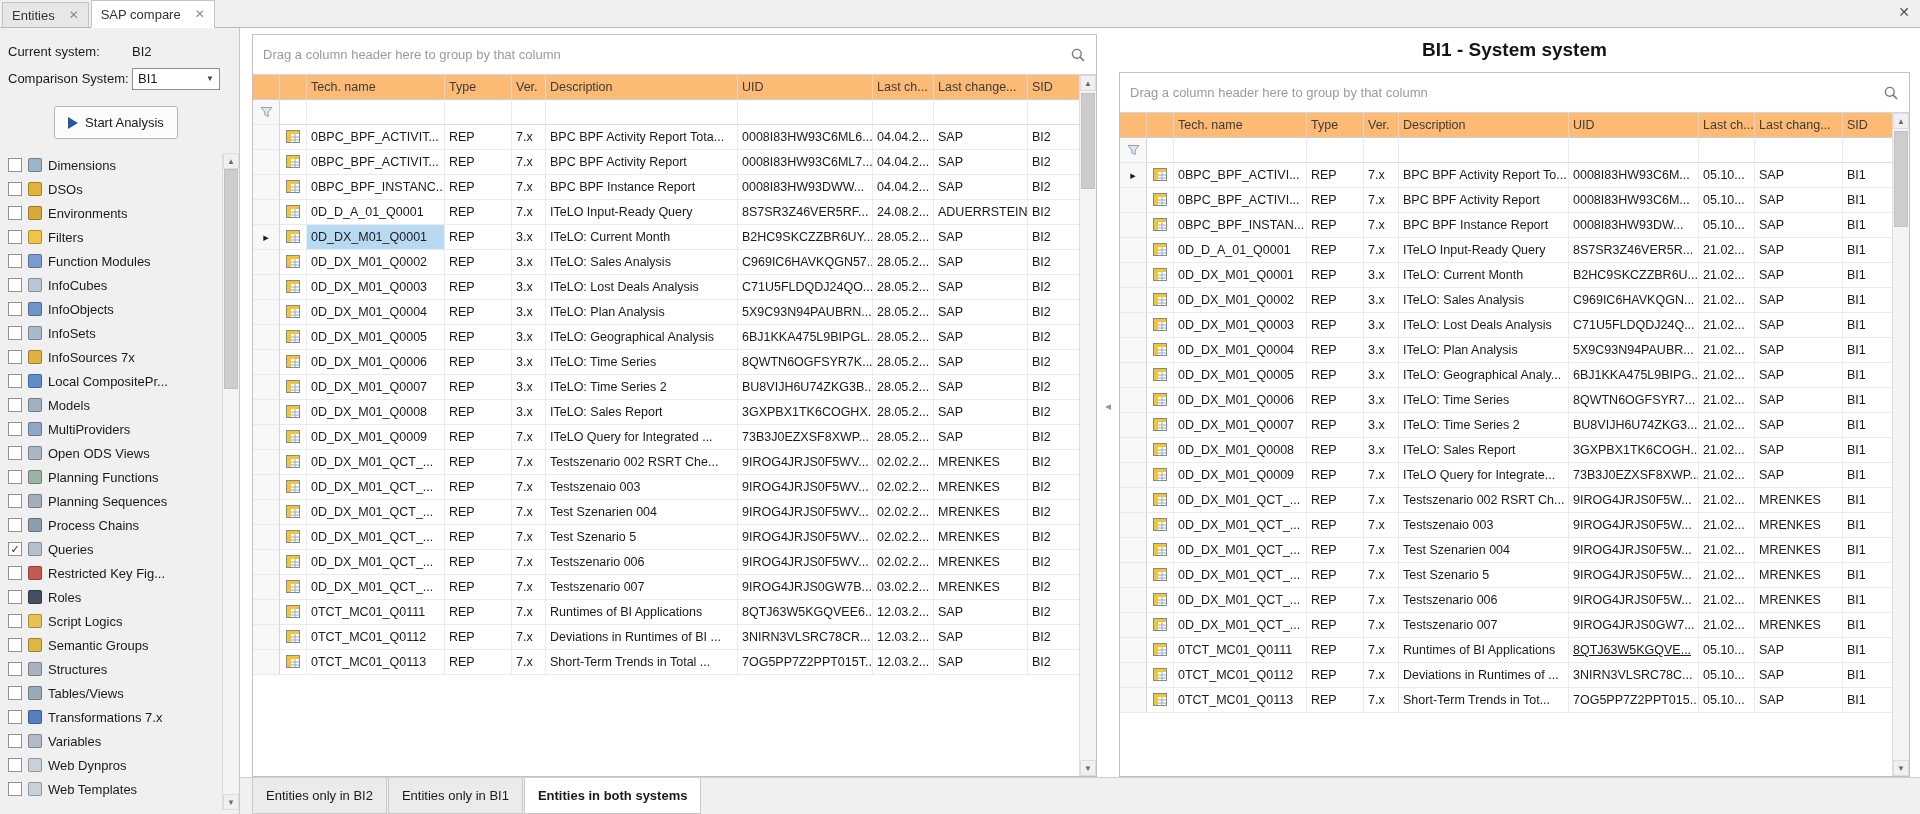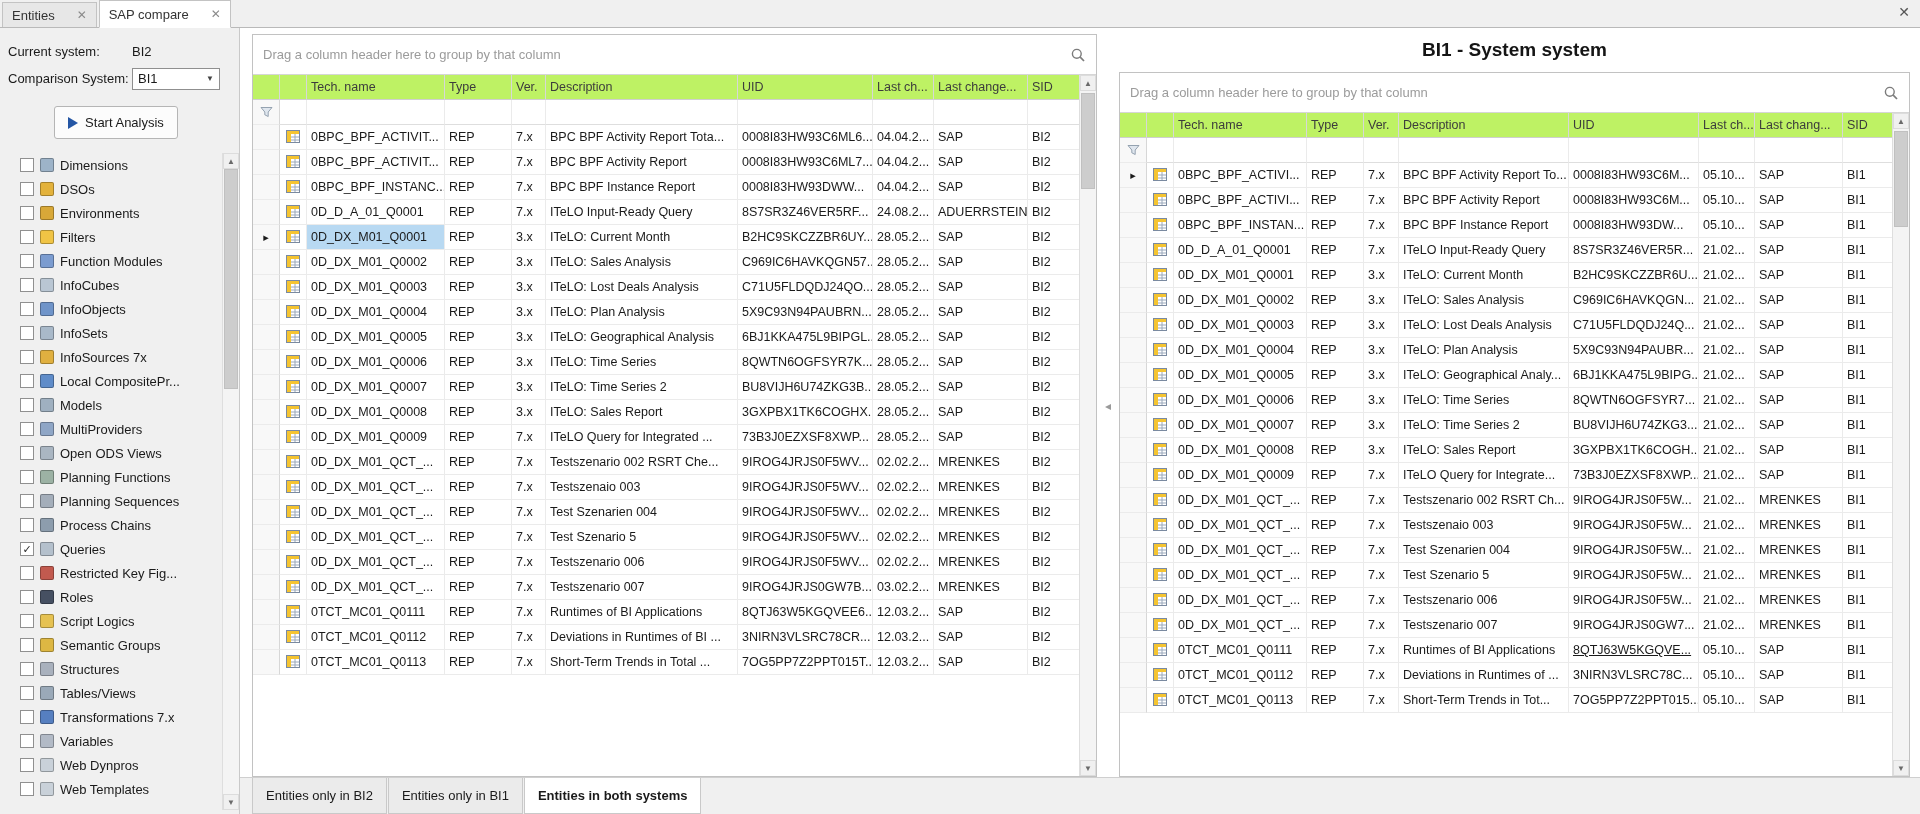--- a/index.html
+++ b/index.html
@@ -1,37 +1,37 @@
 <!DOCTYPE html>
 <html style="--selection: #b8d9f2; --window-bg: #f0f0f0; --excel-green: #1e7145;"><head>
 <meta charset="utf-8">
 <style>
   * { margin:0; padding:0; box-sizing:border-box; }
   html,body { width:1920px; height:814px; overflow:hidden; }
   body { font-family:"Liberation Sans", sans-serif; font-size:13px; color:#1a1a1a; background:#f0f0f0; }
 
   
   .tabstrip { height:28px; background:#f0f0f0; border-bottom:1px solid #b9b9b9; display:flex; align-items:flex-end; padding-left:2px; position:relative; }
-  .wtab { height:25px; display:flex; align-items:center; gap:22px; padding:0 9px; border:1px solid #c3c3c3; border-bottom:none; background:#e7e7e7; color:#333; margin-right:2px; cursor:default; }
+  .wtab { height:25px; display:flex; align-items:center; gap:14px; padding:0 9px; border:1px solid #c3c3c3; border-bottom:none; background:#e7e7e7; color:#333; margin-right:2px; cursor:default; }
   .wtab.active { background:#fff; height:28px; margin-bottom:-1px; border-bottom:1px solid #fff; }
   .tab-close { color:#8a8a8a; font-size:12px; line-height:1; }
   .strip-close { position:absolute; right:10px; top:5px; color:#555; font-size:14px; line-height:1; }
 
   .content-row { display:flex; height:786px; }
 
   
   .sidebar { width:240px; background:#f0f0f0; border-right:1px solid #c9c9c9; padding:10px 0 4px 8px; display:flex; flex-direction:column; flex-shrink:0; }
   .sys-row { display:flex; align-items:center; height:27px; }
   .sys-lbl { width:124px; }
   .combo { width:88px; height:22px; border:1px solid #8f8f8f; background:#fff; display:flex; align-items:center; justify-content:space-between; padding:0 5px; }
   .combo-arrow { font-size:8px; color:#444; }
   .start-btn { margin:14px 0 6px 46px; width:124px; height:33px; background:#fcfcfc; border:1px solid #b5b5b5; border-radius:3px; display:flex; align-items:center; justify-content:center; gap:7px; font-family:inherit; font-size:13px; color:#1a1a1a; }
   .play-icon { width:0; height:0; border-left:10px solid #2456a4; border-top:6px solid transparent; border-bottom:6px solid transparent; }
   .tree-wrap { flex:1; display:flex; margin-top:8px; overflow:hidden; }
-  .tree { flex:1; overflow:hidden;margin-left:12px; }
+  .tree { flex:1; overflow:hidden; }
   .tree-item { display:flex; align-items:center; height:24px; gap:6px; }
   .cb { width:14px; height:14px; background:#fff; border:1px solid #909090; font-size:11px; line-height:12px; text-align:center; color:#2a2a2a; flex-shrink:0; }
   .tree-icon { width:14px; height:14px; border:1px solid rgba(0,0,0,0.28); border-radius:2px; flex-shrink:0; }
   .tree-label { white-space:nowrap; overflow:hidden; }
 
   
   .sb { width:17px; background:#f4f4f4; border-left:1px solid #dedede; display:flex; flex-direction:column; flex-shrink:0; }
   .sb-btn { height:16px; text-align:center; font-size:8px; line-height:16px; color:#6a6a6a; background:#f0f0f0; border:1px solid #dcdcdc; }
   .sb-track { flex:1; position:relative; }
   .sb-thumb { position:absolute; left:1px; right:1px; background:#cdcdcd; border:1px solid #c0c0c0; }
@@ -51,21 +51,21 @@
   .splitter-arrow { color:#9a9a9a; font-size:12px; }
   .panel-title { height:38px; line-height:32px; text-align:center; font-weight:bold; font-size:19px; color:#151515; }
 
   .grid-box { flex:1; border:1px solid #c2c2c2; background:#fff; display:flex; flex-direction:column; overflow:hidden; }
   .groupby { height:40px; border-bottom:1px solid #d6d6d6; display:flex; align-items:center; padding:0 10px; color:#9b9b9b; flex-shrink:0; }
   .mag { margin-left:auto; display:flex; }
   .grid-area { flex:1; display:flex; overflow:hidden; }
   .grid-cols { flex:1; display:flex; flex-direction:column; overflow:hidden; }
   .g-row { display:flex; flex-shrink:0; }
   .g-cell { overflow:hidden; white-space:nowrap; padding:0 4px; font-size:12.5px; flex-shrink:0; }
-  .g-header { height:25px; background:#bef264; }
+  .g-header { height:25px; background:#fdba74; }
   .h-cell { border-right:1px solid #d7d7d7; border-bottom:1px solid #cfcfcf; line-height:24px; color:#3c3c3c; }
   .g-filter { height:25px; }
   .f-cell { border-right:1px solid #ebebeb; border-bottom:1px solid #dedede; display:flex; align-items:center; background:#fff; }
   .g-data { height:25px; background:#fff; }
   .d-cell { border-right:1px solid #ebebeb; border-bottom:1px solid #ebebeb; line-height:24px; }
   .ind-cell { background:#f8f8f8; border-right:1px solid #d7d7d7; border-bottom:1px solid #ebebeb; display:flex; align-items:center; justify-content:center; padding:0; }
   .icon-cell { border-right:1px solid #ebebeb; border-bottom:1px solid #ebebeb; display:flex; align-items:center; justify-content:center; padding:0; }
   .sel { background:var(--selection, #b8d9f2); }
   .cur-arrow { color:#1a1a1a; font-size:11px; line-height:1; }
 

